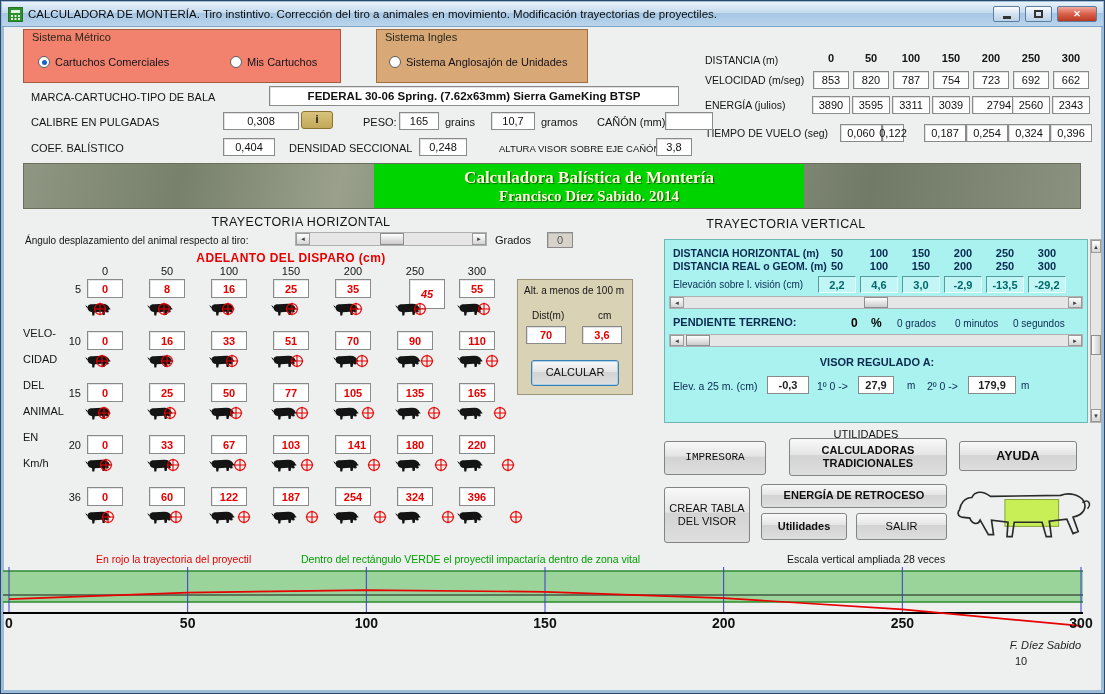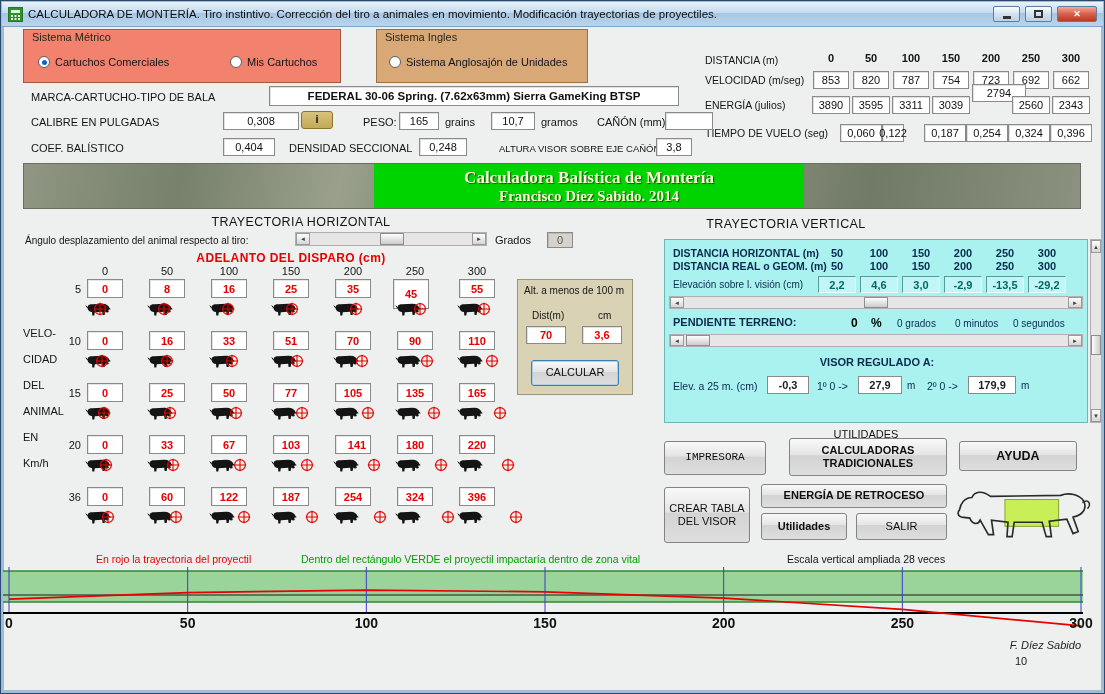--- a/index.html
+++ b/index.html
@@ -125,21 +125,21 @@
       <div class="obox" style="left: 192px; top: 24px; width: 36px;">787</div>
       <div class="obox" style="left: 232px; top: 24px; width: 36px;">754</div>
       <div class="obox" style="left: 272px; top: 24px; width: 36px;">723</div>
       <div class="obox" style="left: 312px; top: 24px; width: 36px;">692</div>
       <div class="obox" style="left: 352px; top: 24px; width: 36px;">662</div>
       <div class="rowlbl" style="left: 4px; top: 52px;">ENERGÍA (julios)</div>
       <div class="obox" style="left: 111px; top: 49px; width: 38px;">3890</div>
       <div class="obox" style="left: 151px; top: 49px; width: 38px;">3595</div>
       <div class="obox" style="left: 191px; top: 49px; width: 38px;">3311</div>
       <div class="obox" style="left: 231px; top: 49px; width: 38px;">3039</div>
-      <div class="obox" style="left: 271px; top: 37px; width: 54px;">2794</div>
+      <div class="obox" style="left: 271px; top: 49px; width: 54px;">2794</div>
       <div class="obox" style="left: 311px; top: 49px; width: 38px;">2560</div>
       <div class="obox" style="left: 351px; top: 49px; width: 38px;">2343</div>
       <div class="rowlbl" style="left: 4px; top: 80px;">TIEMPO DE VUELO (seg)</div>
       <div class="obox" style="left: 139px; top: 77px; width: 42px;">0,060</div>
       <div class="obox" style="left: 181px; top: 77px; width: 22px;">0,122</div>
       <div class="obox" style="left: 223px; top: 77px; width: 42px;">0,187</div>
       <div class="obox" style="left: 265px; top: 77px; width: 42px;">0,254</div>
       <div class="obox" style="left: 307px; top: 77px; width: 42px;">0,324</div>
       <div class="obox" style="left: 349px; top: 77px; width: 42px;">0,396</div>
     </div>
@@ -203,21 +203,21 @@
       <div class="hcol" style="left: 232px; top: 0px; width: 36px;">150</div>
       <div class="hcol" style="left: 294px; top: 0px; width: 36px;">200</div>
       <div class="hcol" style="left: 356px; top: 0px; width: 36px;">250</div>
       <div class="hcol" style="left: 418px; top: 0px; width: 36px;">300</div>
       <div class="speed" style="left: 4px; top: 18px; width: 36px;">5</div>
       <div class="vbox" style="left: 46px; top: 14px; width: 36px; height: 19px;">0</div>
       <div class="vbox" style="left: 108px; top: 14px; width: 36px; height: 19px;">8</div>
       <div class="vbox" style="left: 170px; top: 14px; width: 36px; height: 19px;">16</div>
       <div class="vbox" style="left: 232px; top: 14px; width: 36px; height: 19px;">25</div>
       <div class="vbox" style="left: 294px; top: 14px; width: 36px; height: 19px;">35</div>
-      <div class="vbox" style="left: 352px; top: 14px; width: 36px; height: 30px;">45</div>
+      <div class="vbox" style="left: 368px; top: 14px; width: 36px; height: 30px; font-style: italic;">45</div>
       <div class="vbox" style="left: 418px; top: 14px; width: 36px; height: 19px;">55</div>
       <div class="boar-group" style="left: 44px; top: 36px;">
         <span class="boar-ico"><svg width="26" height="16" viewBox="0 0 26 16">
             <path d="M2.5 7.2 C2 4.5 4.5 2.8 7.5 3.2 L17 2.8 C21 2.6 23.5 4.6 24.5 7 L25.8 8.2 23.2 8.8 23.8 11 C22.5 11.8 21.2 11.5 20.3 10.6 L19.6 14 17.6 14 17.2 10.8 9.8 11.2 9.3 14.6 7.3 14.6 7 10.9 C4.5 10.8 3 9.5 2.5 7.2 Z" fill="#141414"></path>
             <path d="M2.6 7 L0.8 4.6" stroke="#141414" stroke-width="1"></path>
           </svg></span>
         <span class="crosshair" style="left:8px"><svg width="14" height="14" viewBox="0 0 14 14">
             <circle cx="7" cy="7" r="5.4" fill="none" stroke="#e80000" stroke-width="1.2"></circle>
             <path d="M7 0.8 V13.2 M0.8 7 H13.2" stroke="#e80000" stroke-width="1.1"></path>
           </svg></span>
@@ -628,21 +628,21 @@
           <span class="sthumb" style="left:2px;"></span>
         </span>
       <span class="sarr">►</span>
     </div>
 
     <div class="cy-lbl" style="left:0;top:116px;width:424px;text-align:center;font-size:11px;">VISOR REGULADO A:</div>
 
     <div class="cy-lbl2" style="left:8px;top:140px;font-size:10.5px;">Elev. a 25 m. (cm)</div>
     <div class="wbox" style="left:102px;top:136px;width:42px;">-0,3</div>
     <div class="cy-lbl2" style="left:152px;top:140px;font-size:10.5px;">1º 0 -&gt;</div>
-    <div class="wbox" style="left:193px;top:136px;width:44px;">27,9</div>
+    <div class="wbox" style="left:193px;top:136px;width:36px;">27,9</div>
     <div class="cy-lbl2" style="left:242px;top:140px;">m</div>
     <div class="cy-lbl2" style="left:262px;top:140px;font-size:10.5px;">2º 0 -&gt;</div>
     <div class="wbox" style="left:303px;top:136px;width:48px;">179,9</div>
     <div class="cy-lbl2" style="left:356px;top:140px;">m</div>
   <div class="cy-val" style="left: 152px; top: 7px;">50</div>
       <div class="cy-val" style="left: 194px; top: 7px;">100</div>
       <div class="cy-val" style="left: 236px; top: 7px;">150</div>
       <div class="cy-val" style="left: 278px; top: 7px;">200</div>
       <div class="cy-val" style="left: 320px; top: 7px;">250</div>
       <div class="cy-val" style="left: 362px; top: 7px;">300</div>

